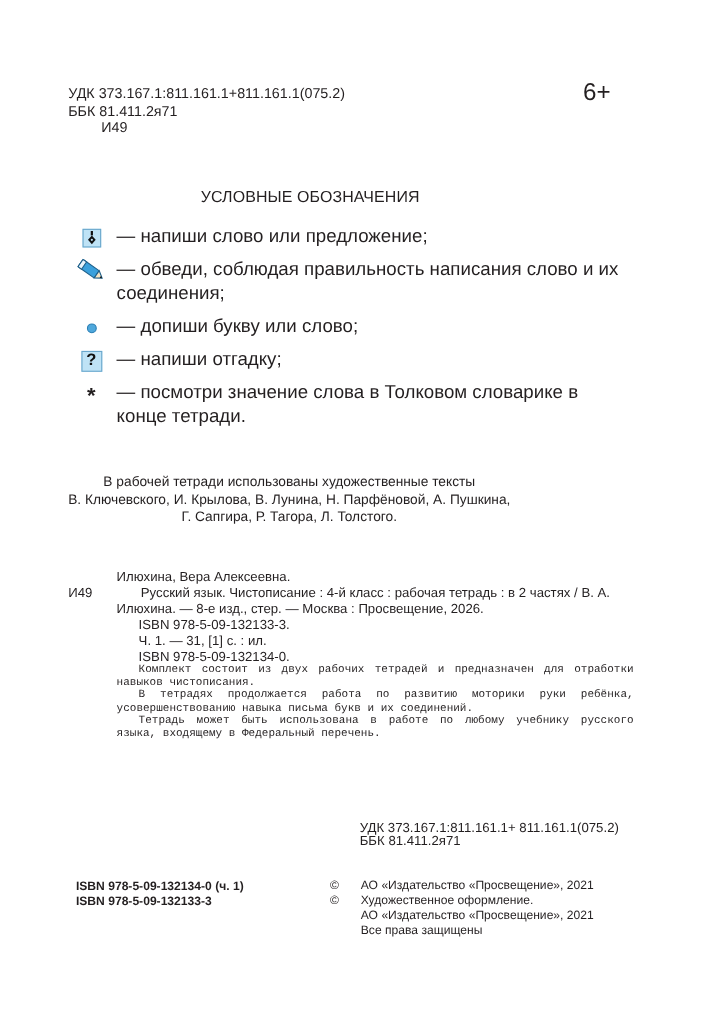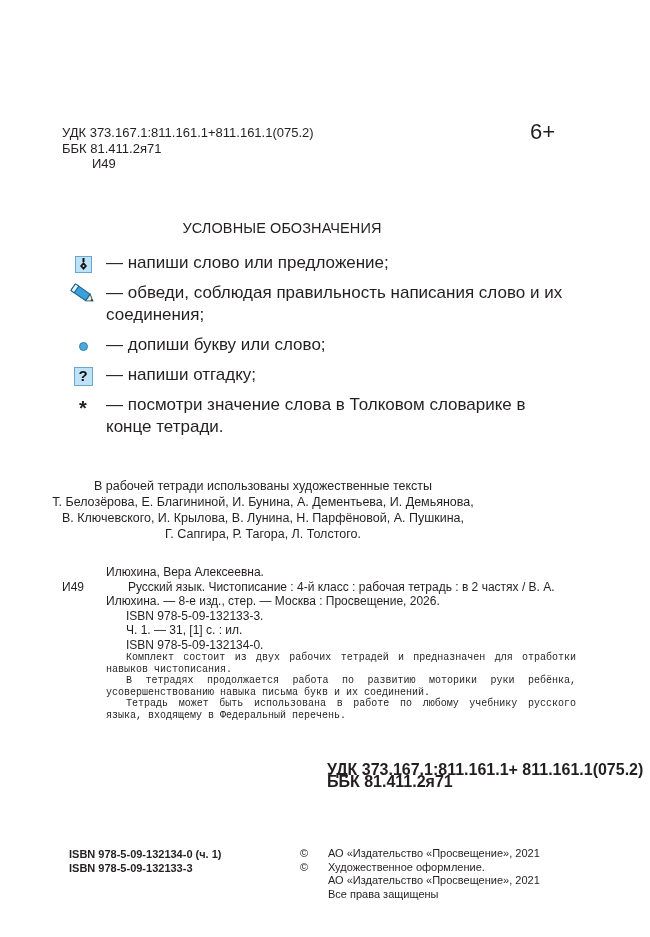--- a/index.html
+++ b/index.html
@@ -1,20 +1,20 @@
 <!DOCTYPE html>
 <html><head>
   <meta charset="utf-8">
   <style>
     html, body { margin: 0; padding: 0; background: #ffffff; }
     body {
       width: 650px; height: 937px; position: relative; overflow: hidden;
       font-family: "Liberation Sans", "DejaVu Sans", sans-serif; color: #231f20;
     }
-    .abs { position: absolute; margin-top: 48px; }
+    .abs { position: absolute; }
     .udk-top { left: 62px; top: 77px; font-size: 13px; line-height: 15.5px; }
     .udk-top .line { display: block; white-space: nowrap; }
     .udk-top .indent { padding-left: 30px; }
     .age { left: 530px; top: 71px; font-size: 22px; line-height: 26px; }
 
     .legend-title { left: 0; width: 564px; top: 172px; text-align: center; font-size: 14.5px; letter-spacing: 0.1px; }
 
     .legend { left: 70px; top: 204px; width: 500px; font-size: 17px; line-height: 22px; }
     .legend-row { position: relative; padding-left: 36px; margin-bottom: 8px; }
     .legend-row .ic { position: absolute; left: 0; top: 2px; width: 26px; height: 20px; display: flex; align-items: center; justify-content: center; }
@@ -25,21 +25,21 @@
     .authors { left: 0; width: 526px; top: 430px; text-align: center; font-size: 12.5px; line-height: 16px; }
 
     .biblio { left: 62px; top: 517px; width: 520px; font-size: 12px; line-height: 14.5px; }
     .biblio .b-author { font-weight: normal; padding-left: 44px; }
     .biblio .row { position: relative; padding-left: 44px; }
     .biblio .code { position: absolute; left: 0; top: 0; }
     .biblio .para { text-indent: 22px; }
     .biblio .sub { padding-left: 64px; }
     .small { left: 106px; top: 604px; width: 470px; font-size: 10px; line-height: 11.5px; text-align: justify; }
     .small p { margin: 0; text-indent: 20px; font-family: Liberation Mono, monospace; }
-    .udk-bottom { left: 327px; top: 716px; font-size: 16px; font-weight: bold; line-height: 12px; }
+    .udk-bottom { left: 327px; top: 746px; font-size: 12px; font-weight: normal; line-height: 12px; }
 
     .isbn-block { left: 69px; top: 800px; font-size: 11px; font-weight: bold; line-height: 13.5px; }
     .copy-block { left: 300px; top: 799px; font-size: 11px; line-height: 13.5px; }
     .copy-row { position: relative; padding-left: 28px; }
     .copy-row .c { position: absolute; left: 0; top: 0; }
   </style>
 </head>
 <body>
 
 <div class="abs udk-top">
@@ -92,21 +92,20 @@
   <div class="legend-row">
     <span class="ic">
         <span class="star-icon">*</span>
       </span>
     <span>— посмотри значение слова в Толковом словарике в конце тетради.</span>
   </div>
 </div>
 
 <div class="abs authors">
   <div>В рабочей тетради использованы художественные тексты</div>
-  <div>Т. Белозёрова, Е. Благининой, И. Бунина, А. Дементьева, И. Демьянова,</div>
   <div>В. Ключевского, И. Крылова, В. Лунина, Н. Парфёновой, А. Пушкина,</div>
   <div>Г. Сапгира, Р. Тагора, Л. Толстого.</div>
 </div>
 
 <div class="abs biblio">
   <div class="b-author">Илюхина, Вера Алексеевна.</div>
   <div class="row">
     <span class="code">И49</span>
     <div class="para">Русский язык. Чистописание : 4-й класс : рабочая тетрадь : в 2 частях / В. А. Илюхина. — 8-е изд., стер. — Москва : Просвещение, 2026.</div>
   </div>

